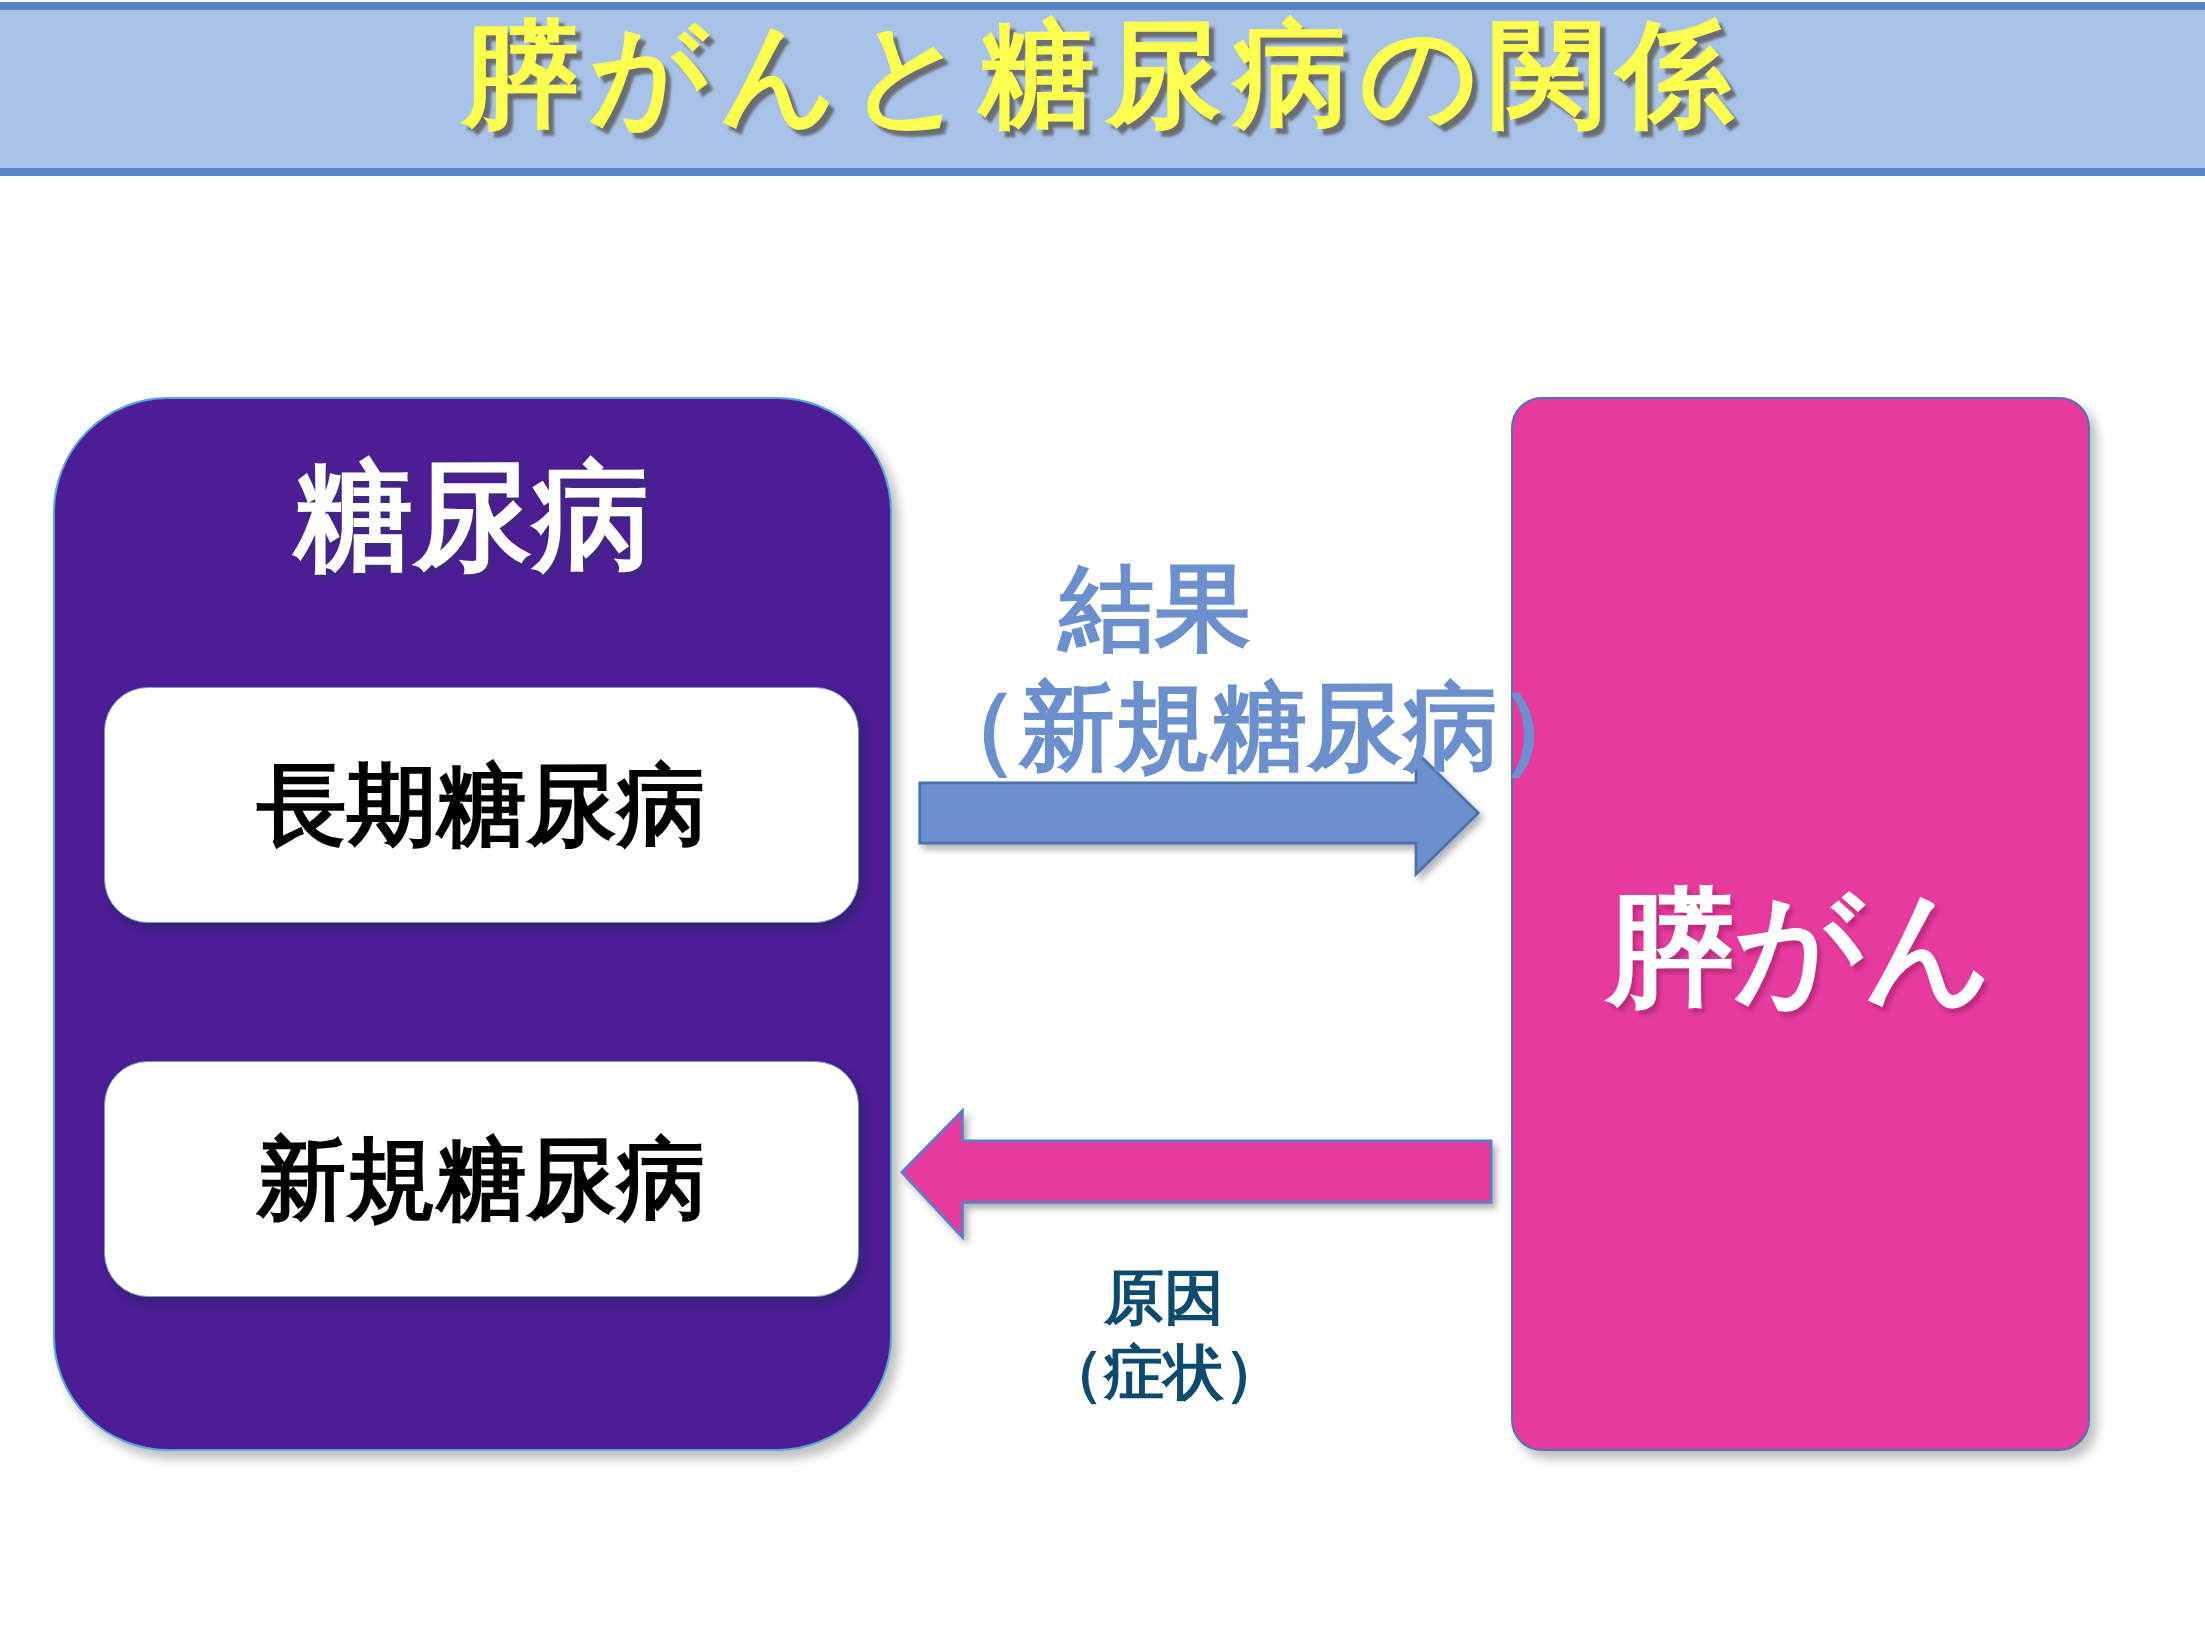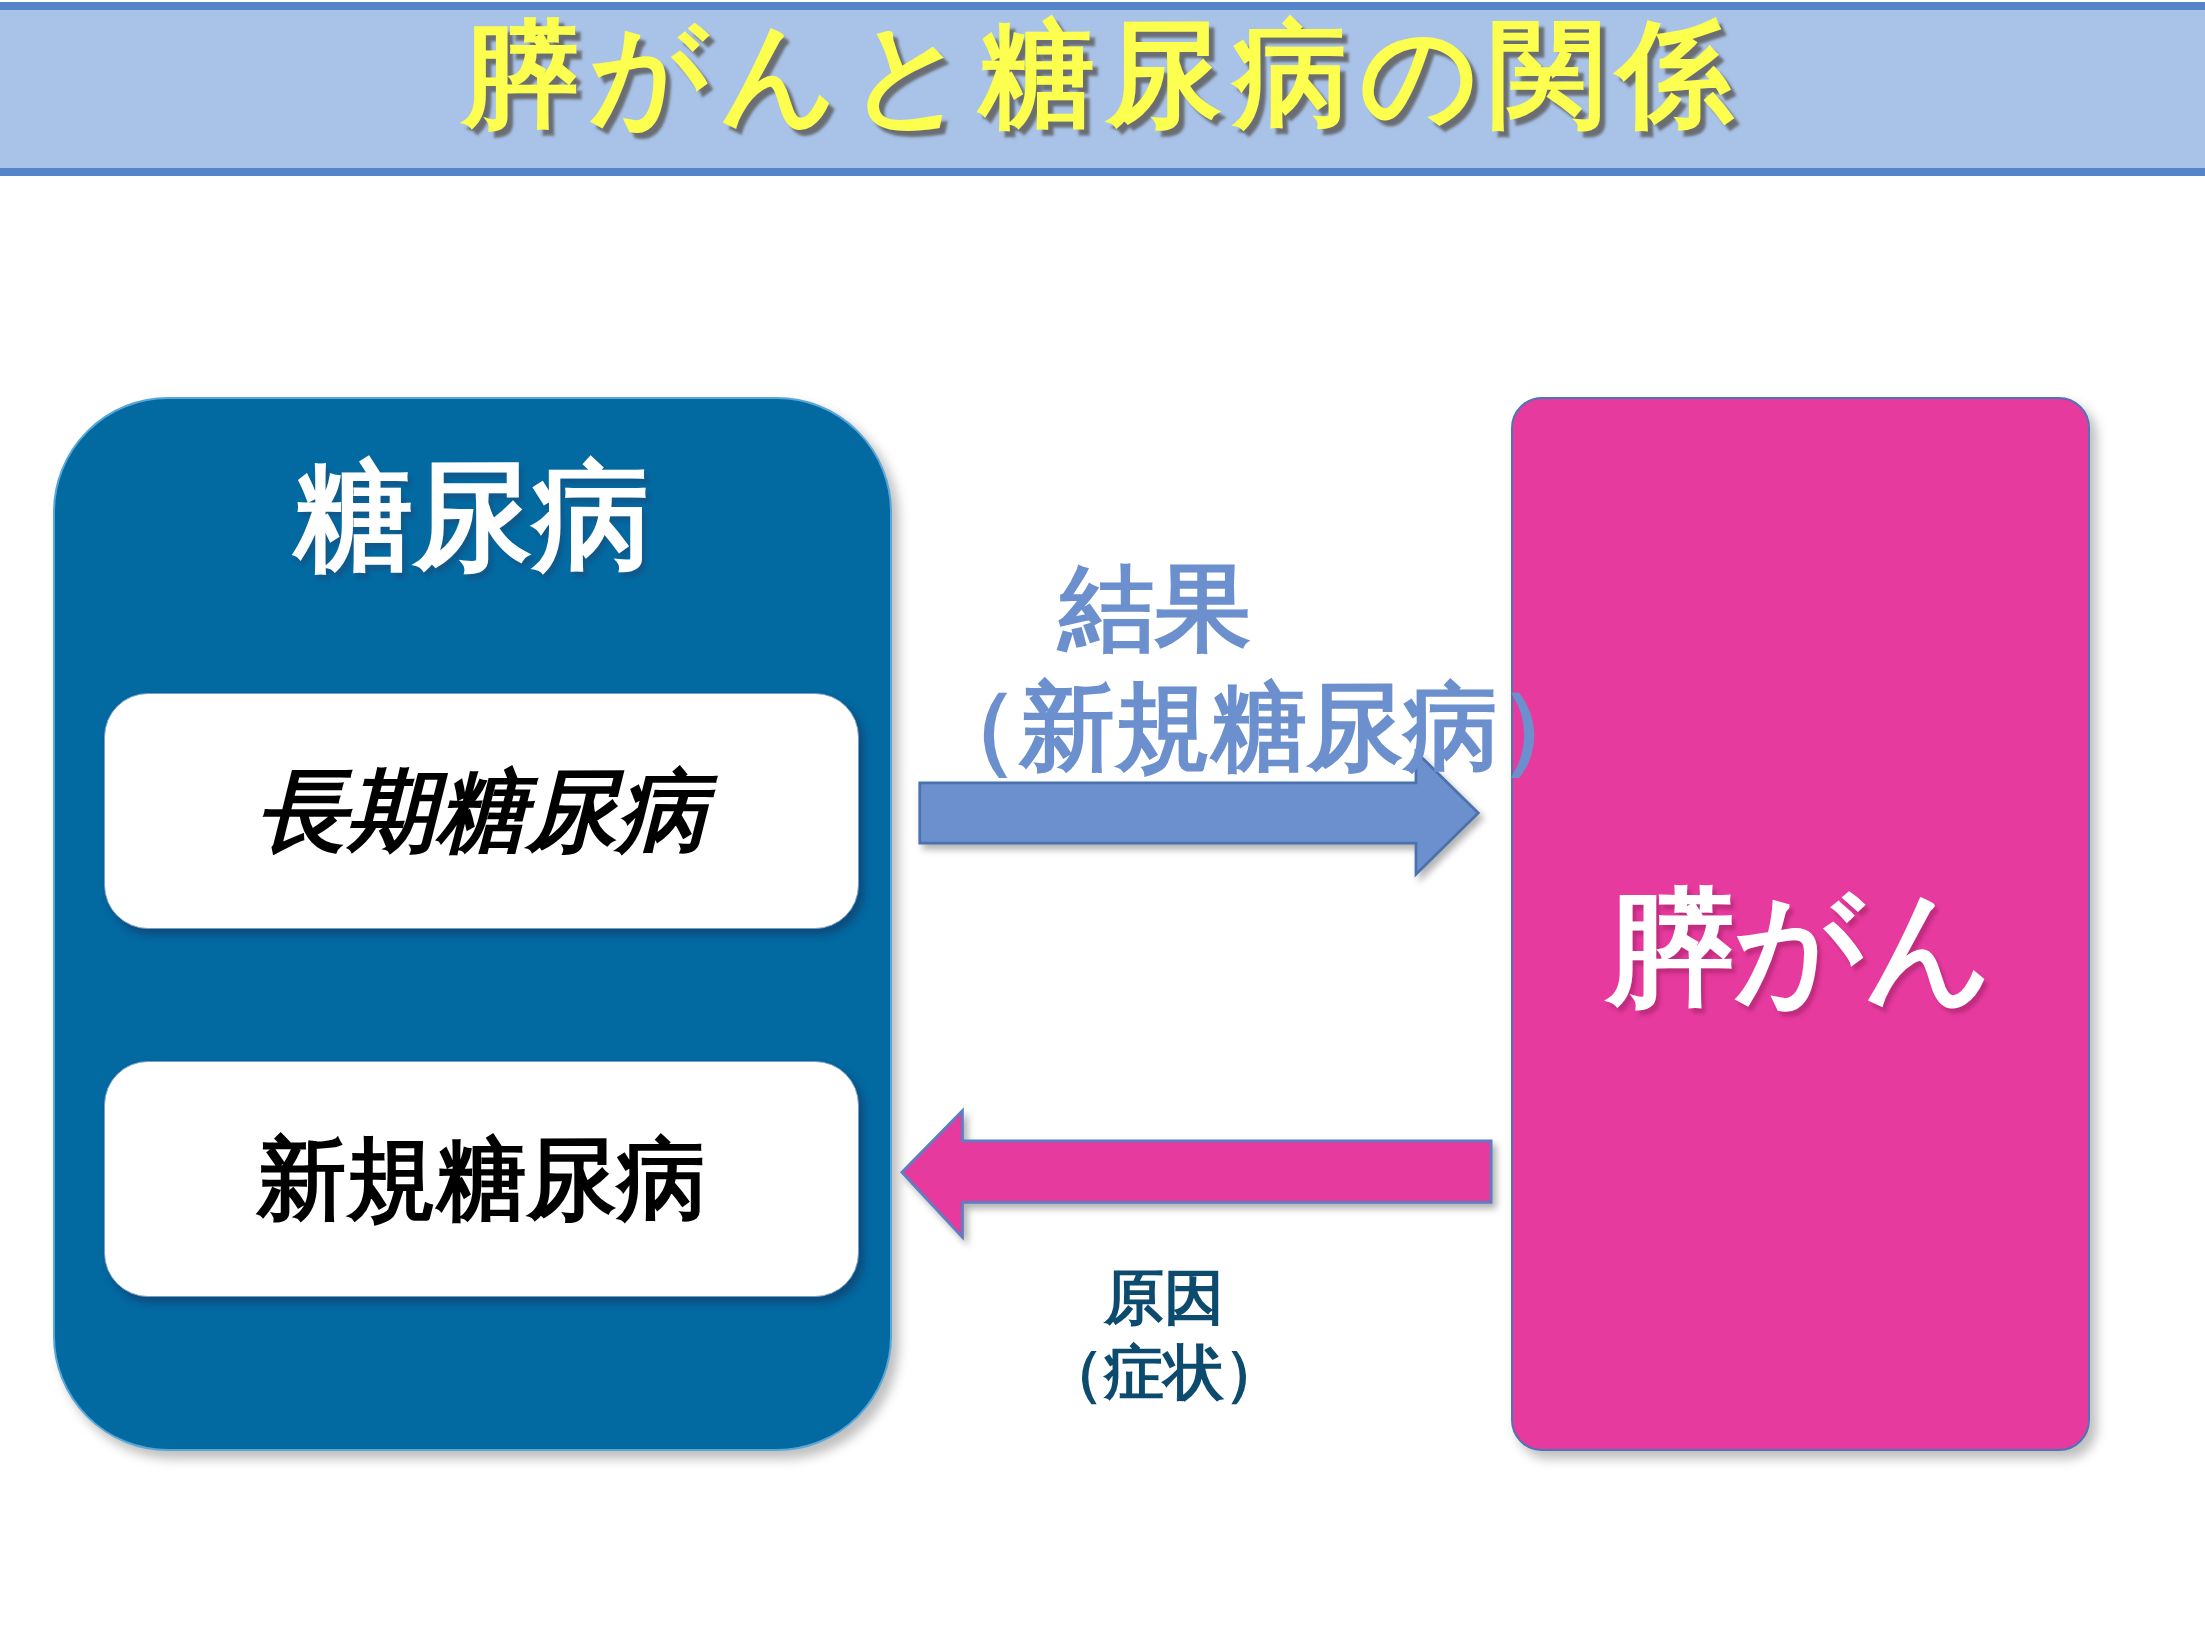--- a/index.html
+++ b/index.html
@@ -17,36 +17,36 @@
   .banner h1{
     margin:0;position:relative;top:-14.7px;
     font-size:116px;font-weight:bold;line-height:1;letter-spacing:11px;
     color:#fcff4d;text-shadow:5.5px 5.5px 2.8px rgba(95,95,95,0.85);
     white-space:nowrap;
   }
   
   .box{position:absolute;box-sizing:border-box;}
   .blue-box{
     left:53px;top:397px;width:839px;height:1054px;
-    background:#0369a1;border:2.8px solid #58a7d8;border-radius:115px;
+    background:#4c1d95;border:2.8px solid #58a7d8;border-radius:115px;
     box-shadow:6.4px 7.3px 11px rgba(0,0,0,0.25);
   }
   .blue-box-heading{
     position:absolute;top:57px;left:0;right:0;text-align:center;
     font-size:119px;font-weight:bold;color:#ffffff;line-height:1;
     text-shadow:3.7px 4.6px 3.7px rgba(40,60,100,0.35);
   }
   .inner-box{
     position:absolute;left:49px;width:755px;height:236px;box-sizing:border-box;
     background:#ffffff;border:1.8px solid #7a9ccb;border-radius:44px;
     box-shadow:4.6px 5.5px 7.3px rgba(25,45,85,0.45);
     display:flex;align-items:center;justify-content:center;
     font-size:90px;font-weight:bold;color:#000000;line-height:1;white-space:nowrap;
   }
-  .inner-box.first{top:294px;font-style:italic;}
+  .inner-box.first{top:288px;}
   .inner-box.second{top:662px;}
   .pink-box{
     left:1511px;top:397px;width:579px;height:1054px;
     background:#e63a9e;border:2.8px solid #4d75b5;border-radius:31px;
     box-shadow:6.4px 7.3px 11px rgba(0,0,0,0.25);
     display:flex;align-items:center;justify-content:center;
   }
   .pink-box-heading{
     font-size:127px;font-weight:bold;color:#ffffff;line-height:1;padding-top:46px;
     text-shadow:3.7px 4.6px 3.7px rgba(120,20,70,0.35);white-space:nowrap;

